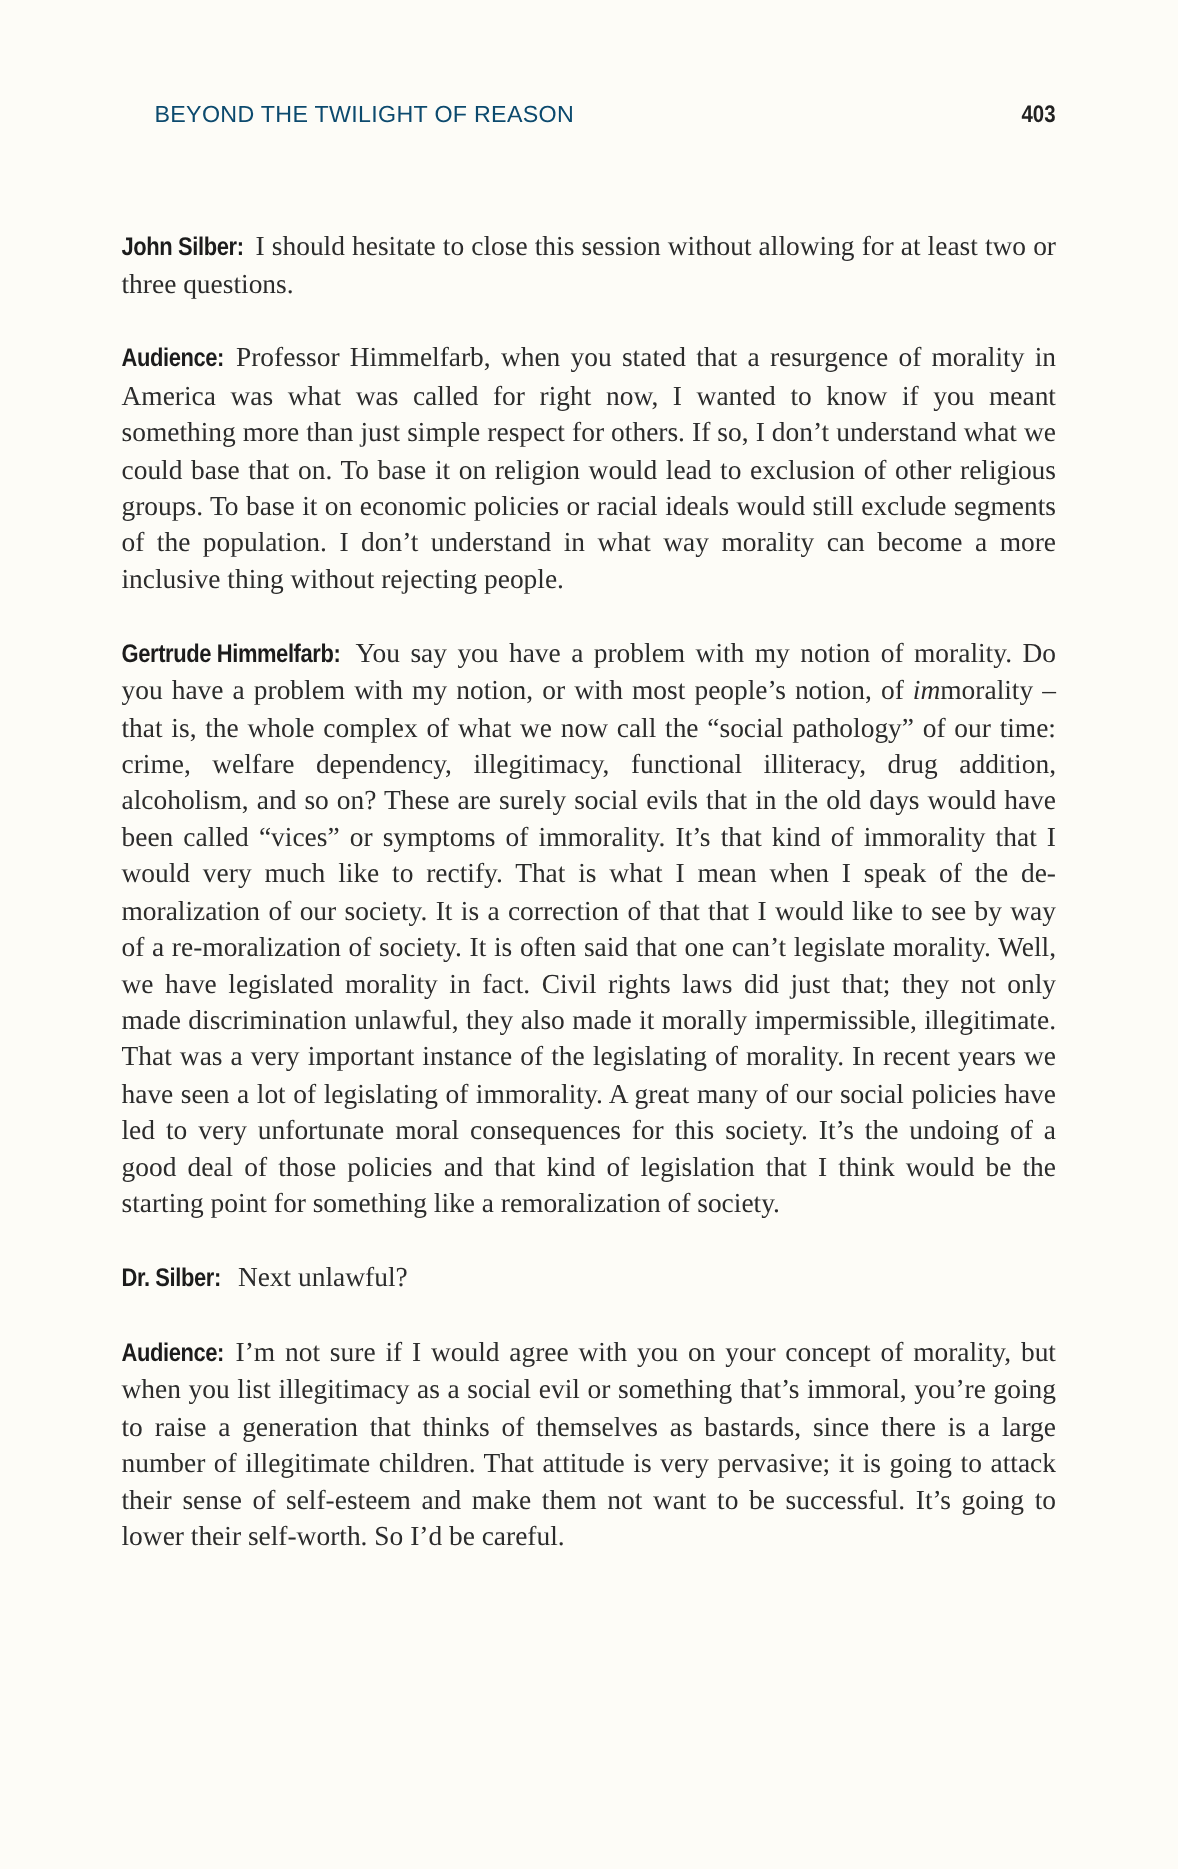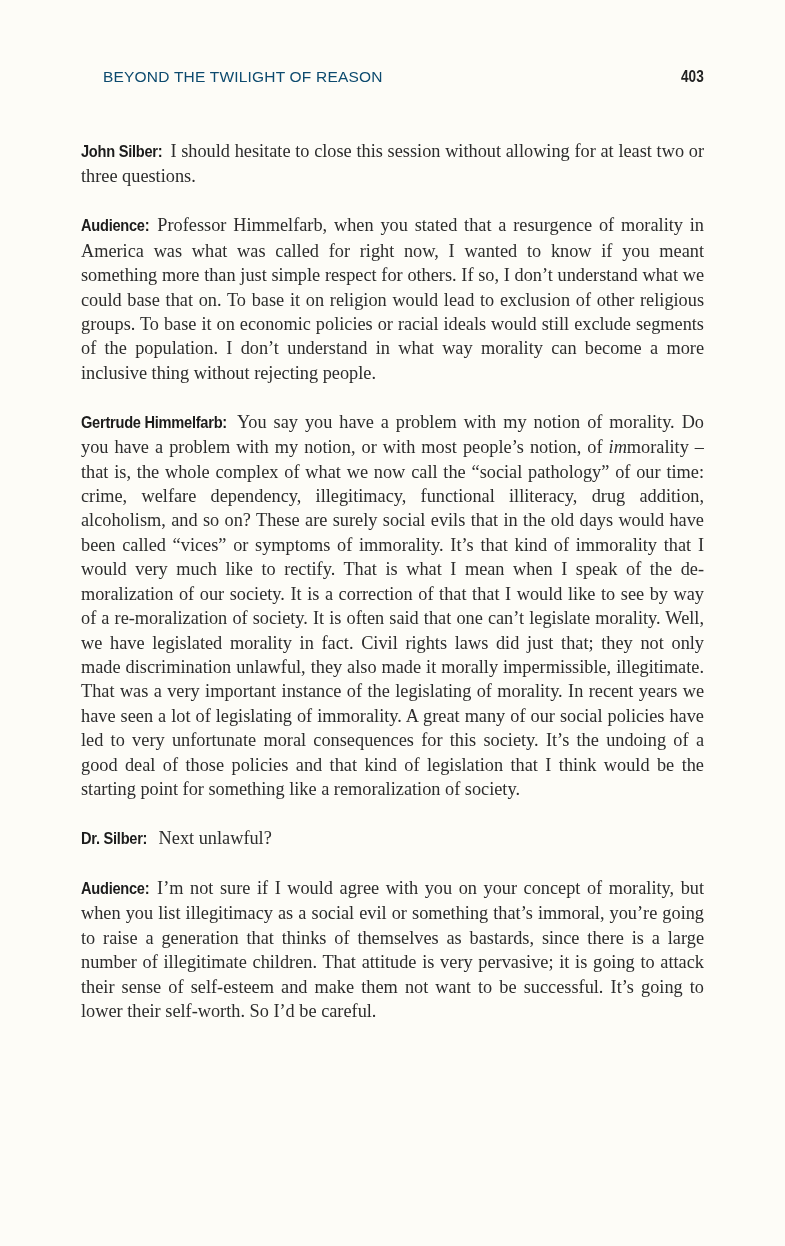--- a/index.html
+++ b/index.html
@@ -32,21 +32,21 @@
     position: absolute; right: 0; top: 0;
     font-family: "Liberation Sans", sans-serif;
     font-weight: bold;
     font-size: 16px;
     color: #222;
     transform: scaleX(0.85);
     transform-origin: right center;
   }
   .body-text {
     position: absolute;
-    top: 139px; left: 0; width: 623px;
+    top: 152px; left: 0; width: 623px;
   }
   .para {
     font-family: "Liberation Serif", serif;
     font-size: 18.3px;
     line-height: 24.4px;
     text-align: justify;
     hyphens: manual;
     margin: 0 0 24.6px 0;
     color: #2c2c2c;
   }

